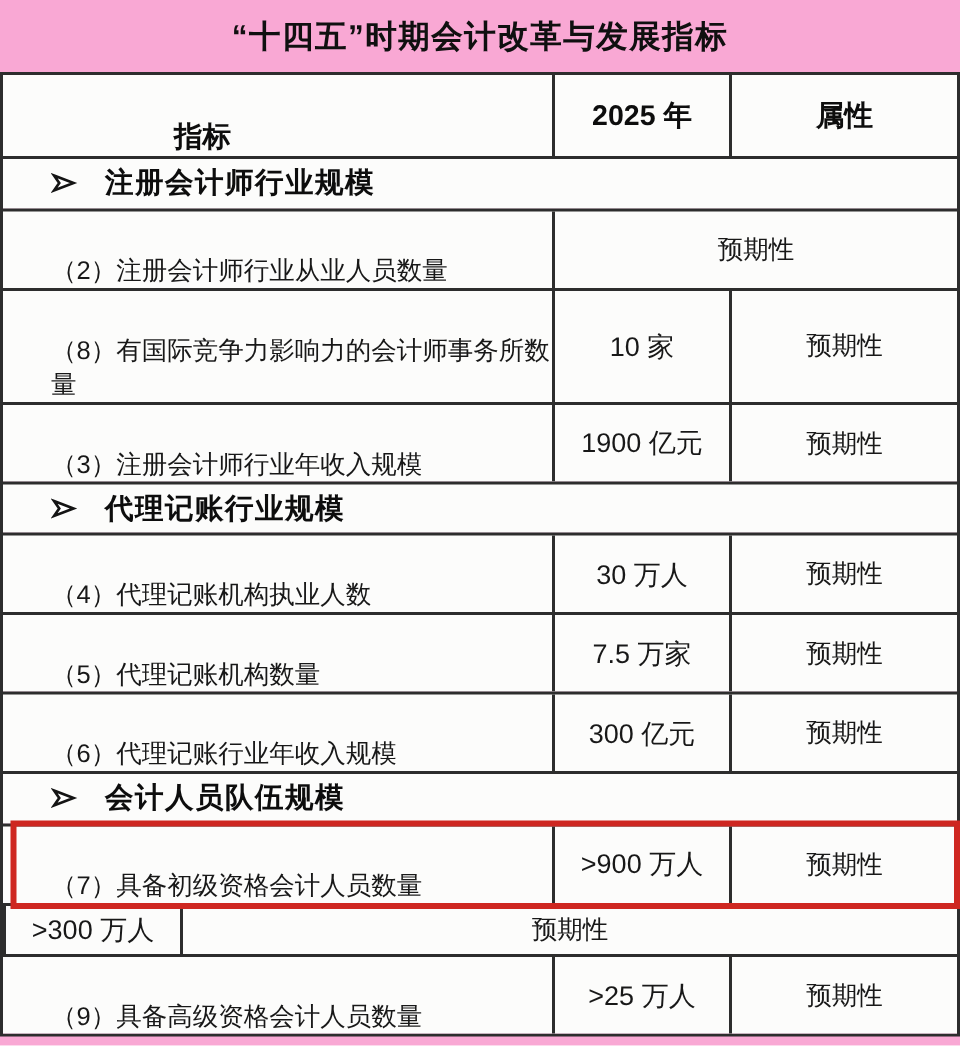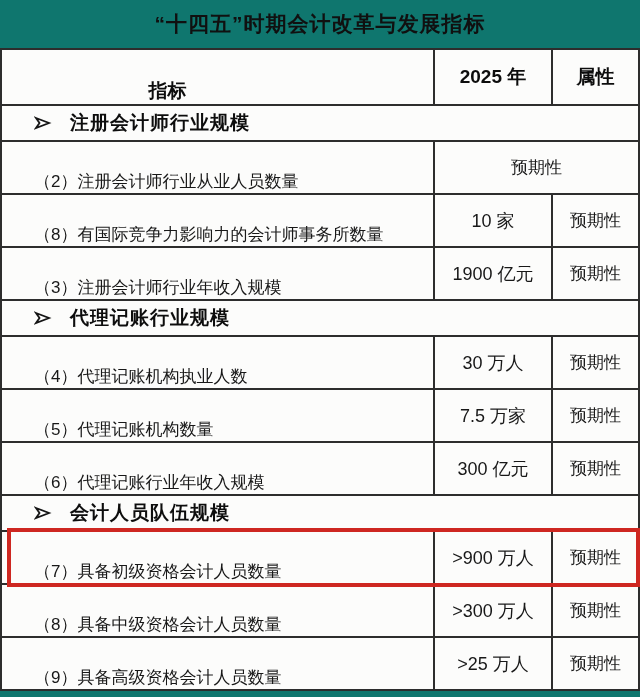--- a/index.html
+++ b/index.html
@@ -5,21 +5,21 @@
   html, body {
     margin: 0;
     padding: 0;
     background: #ffffff;
     font-family: "Liberation Sans", "DejaVu Sans", sans-serif;
   }
   .page {
     position: relative;
     width: 640px;
     height: 697px;
-    background: #0f766e;
+    background: #f9a8d4;
     overflow: hidden;
     color: #181818;
   }
   .title {
     position: absolute;
     top: 0;
     left: 0;
     right: 0;
     height: 48px;
     display: flex;
@@ -48,21 +48,21 @@
     border-top: 2px solid #2d2d2d;
     position: relative;
     background: #fcfcfb;
   }
   .row:first-child { border-top: none; }
   .cell {
     display: flex;
     align-items: center;
     box-sizing: border-box;
   }
-  .c1 { width: 431px; padding-left: 32px; font-size: 17px; margin-top: 28px; }
+  .c1 { width: 366px; padding-left: 32px; font-size: 17px; margin-top: 28px; }
   .c2 { width: 118px; justify-content: center; font-size: 18px; border-left: 2px solid #2d2d2d; }
   .c3 { flex: 1; justify-content: center; font-size: 17px; border-left: 2px solid #2d2d2d; }
   .header .cell {
     font-weight: bold;
     font-size: 19px;
     color: #0d0d0d;
   }
   .header .c1 { justify-content: center; padding-left: 0; padding-right: 100px; }
   .section {
     align-items: center;
@@ -168,21 +168,20 @@
     </div>
 
     <div class="row data">
       <div class="cell c1">（7）具备初级资格会计人员数量</div>
       <div class="cell c2">&gt;900 万人</div>
       <div class="cell c3">预期性</div>
       <div class="highlight-box"></div>
     </div>
 
     <div class="row data">
-      <div class="cell c1">（8）具备中级资格会计人员数量</div>
       <div class="cell c2">&gt;300 万人</div>
       <div class="cell c3">预期性</div>
     </div>
 
     <div class="row data">
       <div class="cell c1">（9）具备高级资格会计人员数量</div>
       <div class="cell c2">&gt;25 万人</div>
       <div class="cell c3">预期性</div>
     </div>
 

